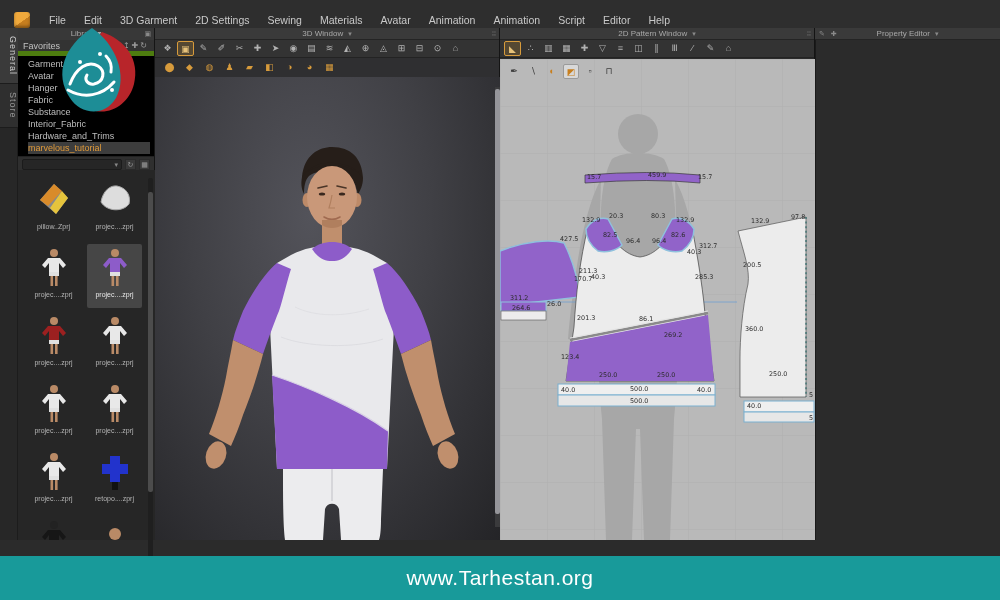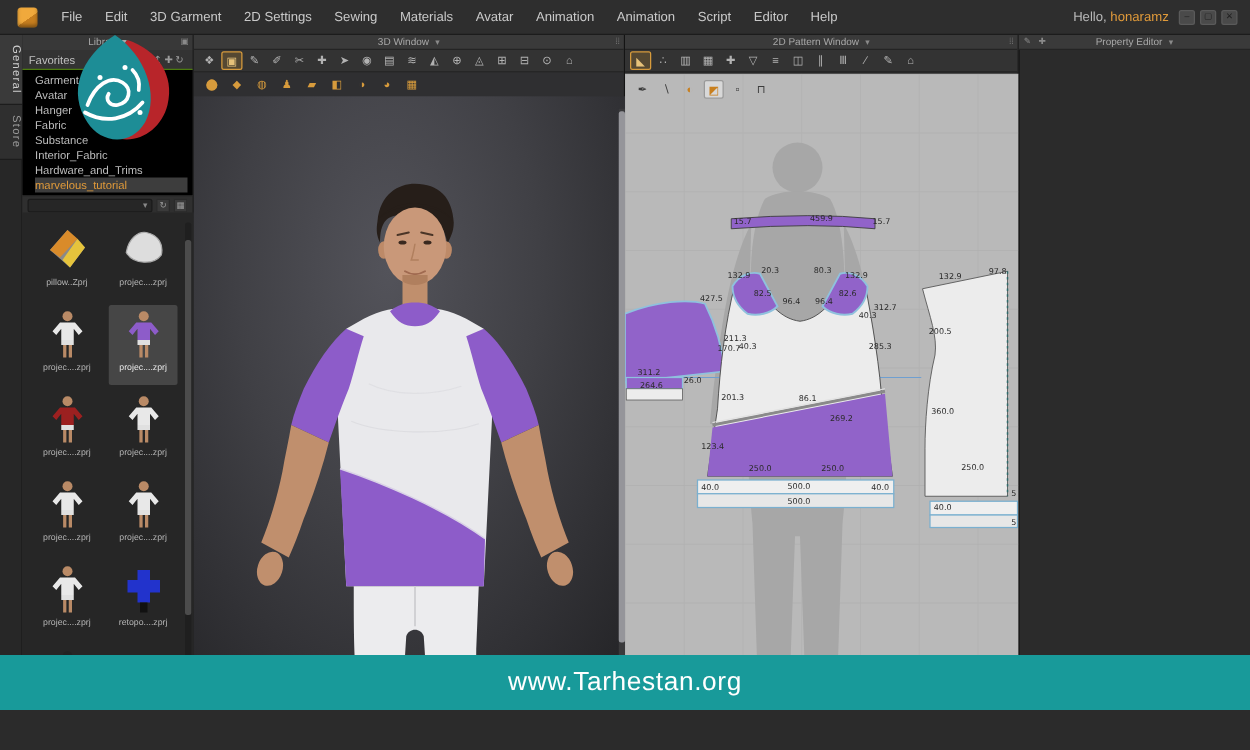--- a/index.html
+++ b/index.html
@@ -1,39 +1,39 @@
 <!DOCTYPE html>
 <html><head>
 <meta charset="utf-8">
 <style>
   * { margin:0; padding:0; box-sizing:border-box; }
   html,body { width:1000px; height:600px; background:#222; font-family:"Liberation Sans", sans-serif; overflow:hidden; }
   #stage { position:relative; width:1000px; height:600px; background:#2b2b2b; }
 
   
-  .topbar { position:absolute; left:0; top:0; width:1000px; height:28px; background:#2e2e2e; border-bottom:1px solid #1c1c1c; display:flex; align-items:center; }
+  .topbar { position:absolute; left:0; top:0; width:1000px; height:40px; background:#2e2e2e; border-bottom:1px solid #1c1c1c; display:flex; align-items:center; }
   .applogo { width:16px; height:16px; margin:0 10px 0 14px; border-radius:3px; background:linear-gradient(145deg,#f0a93c 55%,#c67e1f 56%); box-shadow:inset 0 -2px 3px rgba(0,0,0,.35); }
   .menu { display:flex; align-items:center; }
   .menu-item { color:#c9c9c9; font-size:10.5px; padding:0 9px; height:28px; line-height:28px; cursor:default; }
   .top-right { position:absolute; right:10px; top:0; height:28px; display:flex; align-items:center; gap:8px; }
   .hello { font-size:10.5px; color:#b9b9b9; }
   .hello .uname { color:#e09a3a; }
   .winbtns { display:flex; gap:4px; }
   .winbtn { width:13px; height:12px; background:#4a4a4a; border:1px solid #5a5a5a; border-radius:2px; color:#1f1f1f; font-size:7px; line-height:10px; text-align:center; }
 
   
   .sidetabs { position:absolute; left:0; top:28px; width:18px; height:512px; background:#272727; border-right:1px solid #1c1c1c; }
   .vtab { writing-mode:vertical-rl; color:#9a9a9a; font-size:9px; padding:8px 0; width:18px; text-align:center; background:#2f2f2f; border-bottom:1px solid #1c1c1c; letter-spacing:1px; }
   .vtab.active { background:#3a3a3a; color:#cfcfcf; }
 
   
   .library { position:absolute; left:18px; top:28px; width:137px; height:512px; background:#2b2b2b; border-right:1px solid #151515; }
   .lib-head { height:12px; background:#383838; color:#a8a8a8; font-size:8px; text-align:center; line-height:12px; position:relative; }
   .lib-head .hicons { position:absolute; right:3px; top:0; font-size:7px; color:#8a8a8a; }
-  .fav-row { height:16px; background:#333; display:flex; align-items:center; justify-content:space-between; padding:0 5px; border-bottom:1px solid #4d7c0f; }
+  .fav-row { height:16px; background:#333; display:flex; align-items:center; justify-content:space-between; padding:0 5px; border-bottom:5px solid #4d7c0f; }
   .fav-row .favlbl { color:#c0c0c0; font-size:9px; }
   .fav-row .ficons { color:#9a9a9a; font-size:8px; letter-spacing:2px; }
   .folders { background:#000000; padding:2px 0 2px 10px; }
   .folder { font-size:9px; color:#bdbdbd; height:12px; line-height:12px; cursor:default; }
   .folder.active { color:#e09a3a; background:#3d3d3d; margin-right:4px; }
   .lib-search { height:16px; display:flex; align-items:center; gap:3px; padding:2px 4px; background:#2f2f2f; border-top:1px solid #222; border-bottom:1px solid #222; }
   .lib-search .sfield { flex:1; height:11px; background:#262626; border:1px solid #1b1b1b; border-radius:2px; color:#888; font-size:7px; line-height:10px; padding:0 3px; display:flex; justify-content:space-between; }
   .lib-search .sbtn { width:11px; height:11px; background:#3a3a3a; border:1px solid #2a2a2a; color:#999; font-size:7px; line-height:9px; text-align:center; }
   .thumbs { position:absolute; left:0; top:142px; bottom:0; width:137px; background:#262626; overflow:hidden; padding:6px 10px 0 8px; display:flex; flex-wrap:wrap; gap:4px 6px; align-content:flex-start; }
   .thumb { width:55px; height:64px; display:flex; flex-direction:column; align-items:center; }
@@ -72,21 +72,21 @@
   
   #propeditor { left:815px; width:185px; background:#2b2b2b; }
   #propeditor .win-head .licons { position:absolute; left:4px; top:0; color:#8a8a8a; font-size:7px; letter-spacing:2px; }
   .prop-body { position:absolute; top:12px; left:0; right:0; bottom:0; background:#2b2b2b; border-left:1px solid #1a1a1a; }
 
   
   .statusbar { position:absolute; left:0; top:540px; width:1000px; height:16px; background:#333; border-top:1px solid #222; display:flex; align-items:center; justify-content:space-between; padding:0 8px; }
   .statusbar .vtext { color:#9a9a9a; font-size:8px; }
   .layout-icons { display:flex; gap:6px; }
   .layout-icons .lic { width:13px; height:9px; border:1px solid #7d7d7d; background:#3d3d3d; }
-  .footer { position:absolute; left:0; top:524px; width:1000px; height:44px; background:#189a9a; display:flex; align-items:center; justify-content:center; }
+  .footer { position:absolute; left:0; top:556px; width:1000px; height:44px; background:#189a9a; display:flex; align-items:center; justify-content:center; }
   .footer .url { color:#fff; font-size:21px; letter-spacing:.5px; }
 
   
   .watermark { position:absolute; left:50px; top:26px; width:92px; height:94px; z-index:40; pointer-events:none; }
 
   svg text { font-family:"DejaVu Sans", sans-serif; }
 </style>
 </head>
 <body>
 
@@ -101,28 +101,20 @@
         <div class="menu-item">2D Settings</div>
         <div class="menu-item">Sewing</div>
         <div class="menu-item">Materials</div>
         <div class="menu-item">Avatar</div>
         <div class="menu-item">Animation</div>
         <div class="menu-item">Animation</div>
         <div class="menu-item">Script</div>
         <div class="menu-item">Editor</div>
         <div class="menu-item">Help</div>
       </div>
-    <div class="top-right">
-      <div class="hello"><span>Hello,</span> <span class="uname">honaramz</span></div>
-      <div class="winbtns" id="winbtns">
-          <div class="winbtn">–</div>
-          <div class="winbtn">▢</div>
-          <div class="winbtn">✕</div>
-        </div>
-    </div>
   </div>
 
   <div class="sidetabs" id="sidetabs">
       <div class="vtab active">General</div>
       <div class="vtab">Store</div>
     </div>
 
   <div class="library">
     <div class="lib-head">
       <span>Library</span><span class="caret"> ▾</span>

